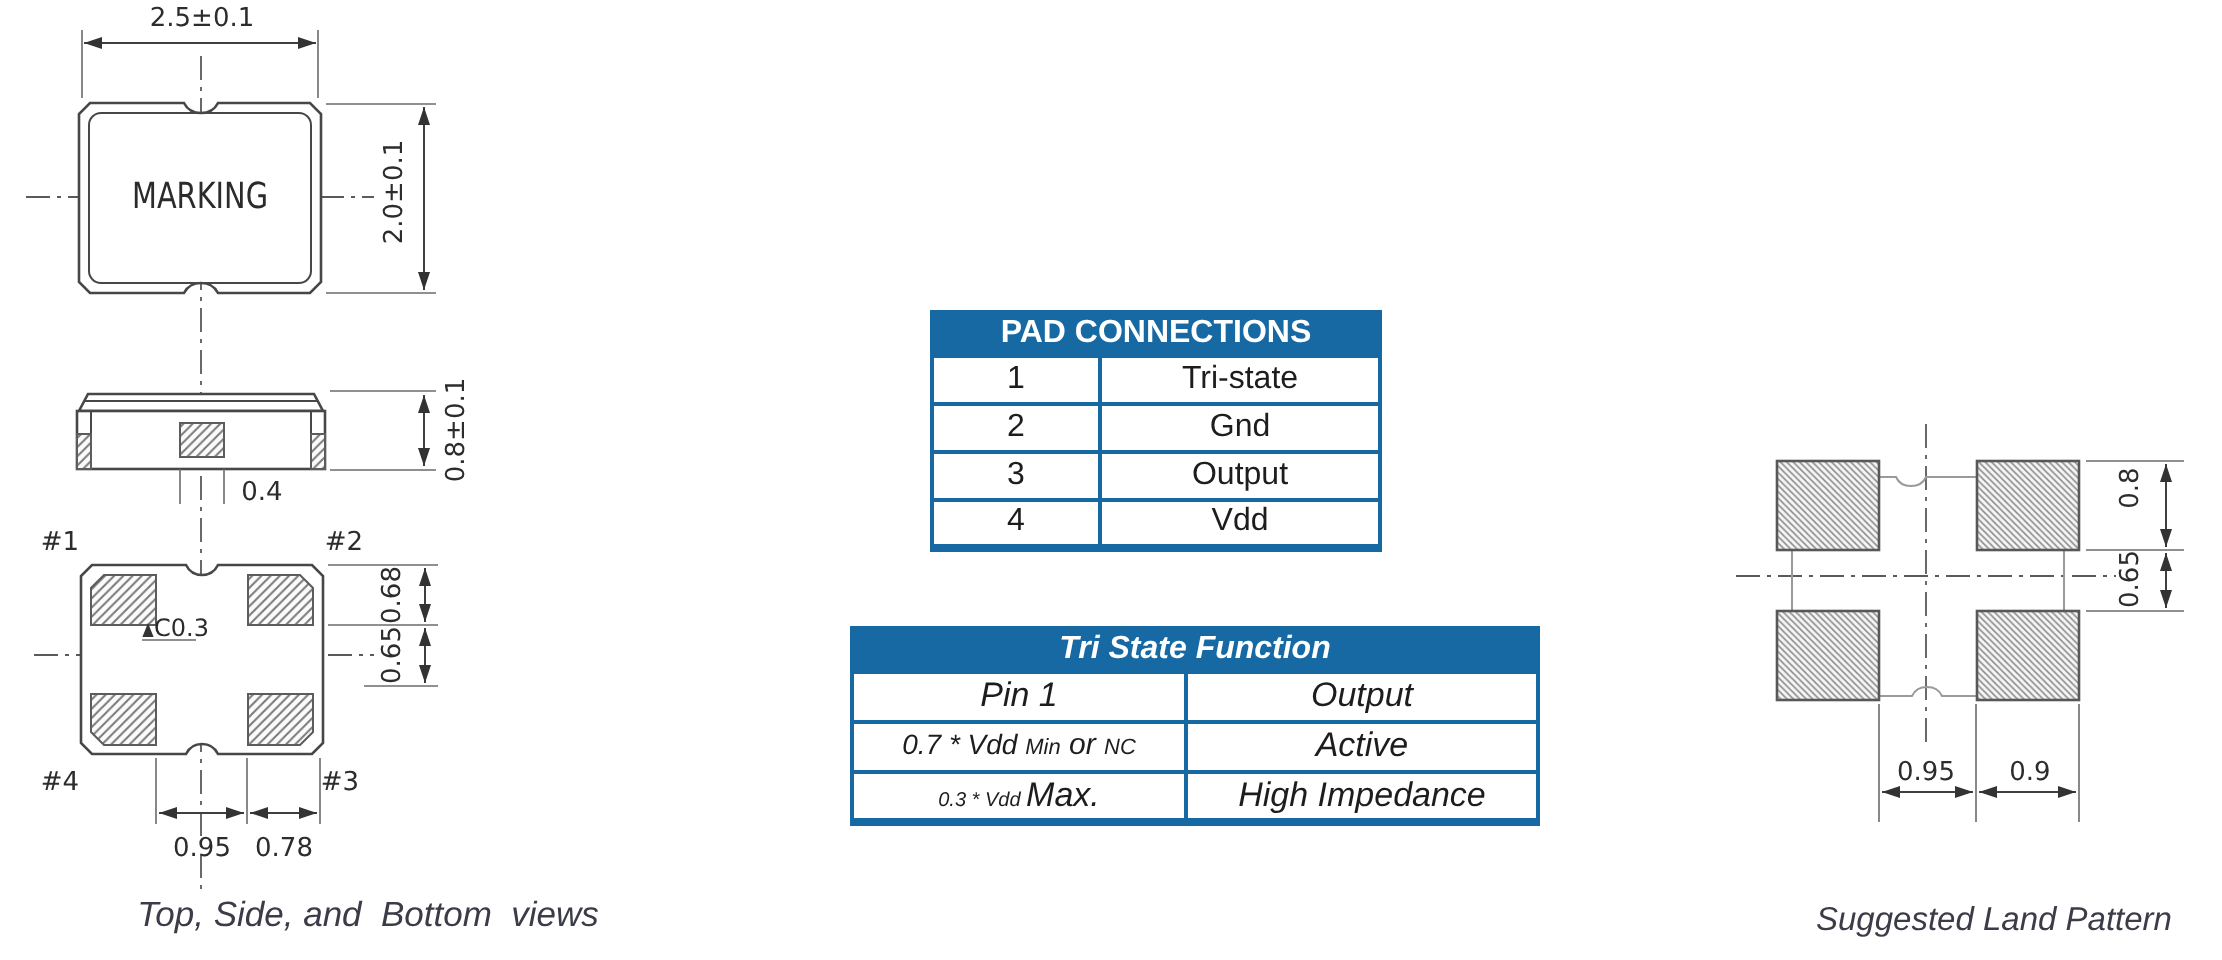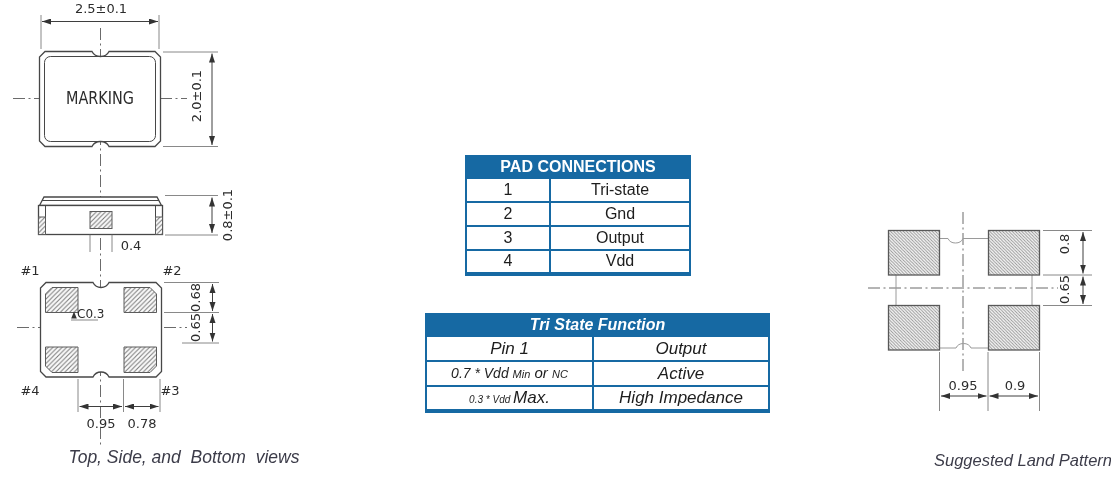--- a/index.html
+++ b/index.html
@@ -27,21 +27,21 @@
     height:20px;border:2px solid var(--accent);text-align:center;padding:1px 2px;}
   table.blu td{border:2px solid var(--accent);text-align:center;vertical-align:middle;
     color:var(--txt);height:24px;padding:1px 3px;font-size:16px;line-height:1.15;}
   table.blu tr:last-child td{border-bottom-width:4px;}
   #tri-table td{height:25px;margin-top:16px;}
 
   
   .caption{position:absolute;font-style:italic;color:var(--cap);white-space:pre;
     font-family:"Liberation Sans",sans-serif;}
   #caption-views{left:64px;top:447px;width:240px;text-align:center;font-size:17.5px;}
-  #caption-land{left:908px;top:451px;width:204px;text-align:right;font-size:16.5px;}
+  #caption-land{left:908px;top:451px;width:204px;text-align:left;font-size:16.5px;}
 </style>
 </head>
 <body>
 
 <div class="stage">
 
   <svg width="380" height="480" viewBox="0 0 380 480" style="left:0;top:0;">
     <defs>
       <marker id="aE" markerUnits="userSpaceOnUse" markerWidth="10" markerHeight="7" refX="9" refY="3" orient="auto">
           <path d="M0,0 L9,3 L0,6 Z" fill="#333"></path>

